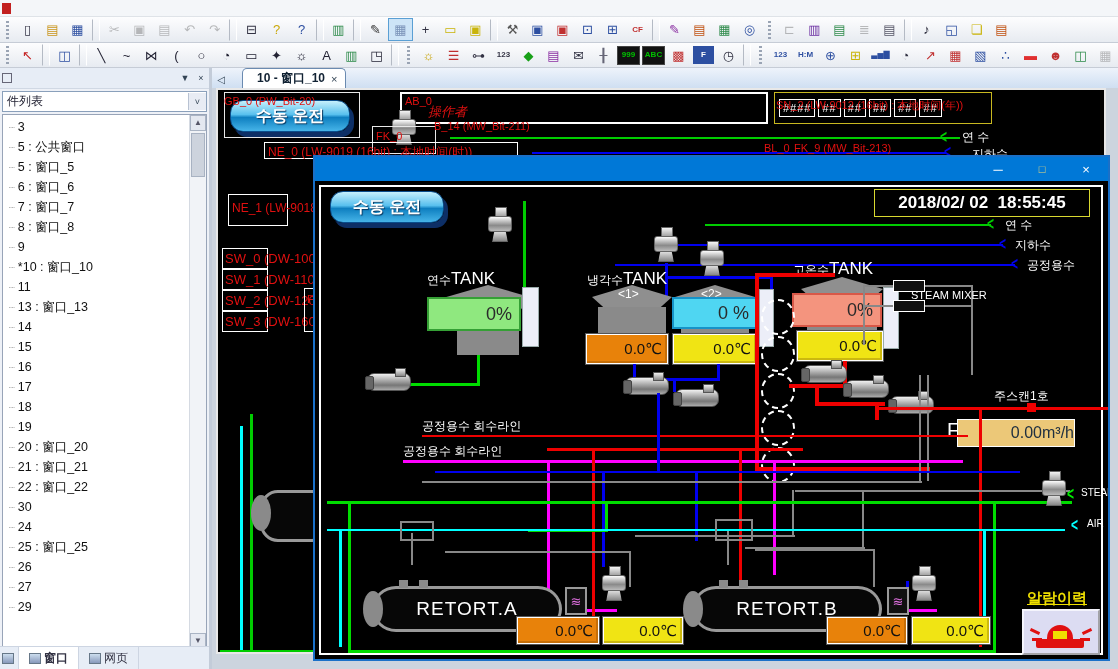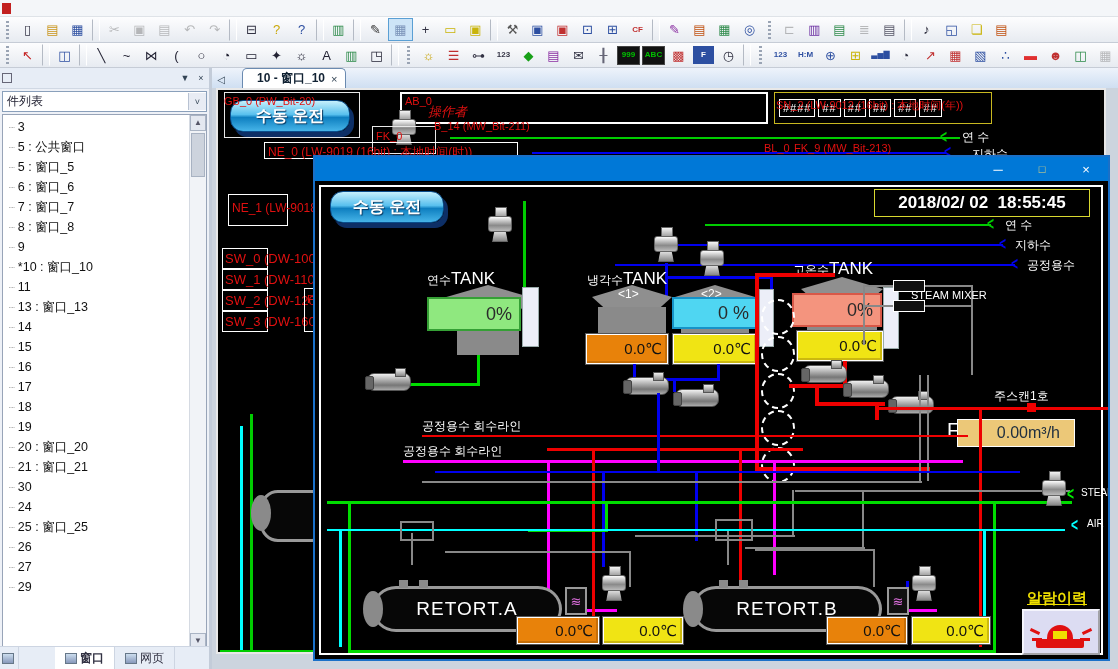--- a/index.html
+++ b/index.html
@@ -32,21 +32,21 @@
   .combo .cval{flex:1;padding-left:4px;white-space:nowrap;overflow:hidden;}
   .combo .carr{width:17px;height:17px;background:#e8ecf4;border-left:1px solid #b8c2d2;font-size:9px;color:#345;display:flex;align-items:center;justify-content:center;}
   .tree{position:relative;margin:0 2px;height:534px;background:#fff;border:1px solid #98a4b8;overflow:hidden;}
   .tree-item{height:20px;line-height:20px;font-size:12.5px;color:#111;padding-left:6px;white-space:nowrap;}
   .tree-item::before{content:"┈ ";color:#999;font-size:10px;}
   .vscroll{position:absolute;right:0;top:0;width:16px;height:100%;background:#f1f3f7;border-left:1px solid #d5dae2;}
   .vscroll .sb{position:absolute;left:0;width:16px;height:16px;background:#e4e8f0;border:1px solid #aab4c4;box-sizing:border-box;font-size:8px;color:#556;text-align:center;line-height:14px;}
   .vscroll .thumb{position:absolute;left:1px;width:14px;background:#cdd3dd;border:1px solid #a8b2c2;box-sizing:border-box;}
   .btabs{position:absolute;left:0;bottom:0;width:100%;height:22px;display:flex;align-items:stretch;background:#e7edf6;border-top:1px solid #cdd5e2;font-size:12px;color:#334;}
   .btab{padding:2px 10px;border-right:1px solid #cdd5e2;display:flex;align-items:center;gap:3px;}
-  .btab.on{background:#fff;font-weight:bold;margin-left:36px;}
+  .btab.on{background:#fff;font-weight:bold;}
   .btab .bicon{width:10px;height:9px;border:1px solid #678;background:linear-gradient(#cde,#89b);}
   .btab.stubt{width:14px;padding:2px 2px;overflow:hidden;}
   
   .tabbar{position:absolute;left:212px;top:68px;width:906px;height:20px;background:linear-gradient(#eef3fb,#cfdff2);border-bottom:1px solid #8fb0d8;display:flex;align-items:flex-end;}
   .tnav{width:18px;text-align:center;font-size:10px;color:#345;padding-bottom:3px;}
   .dtab{height:19px;background:#fff;border:1px solid #6a8ab0;border-bottom:none;border-radius:5px 5px 0 0;display:flex;align-items:center;gap:6px;padding:0 8px 0 14px;font-size:12px;font-weight:bold;color:#123;margin-left:12px;}
   .dtab .tclose{font-size:11px;color:#345;font-weight:normal;}
   .canvas{position:absolute;left:212px;top:88px;width:906px;height:581px;background:#ccd4de;}
   
   .dwin{position:absolute;left:4px;top:0px;width:890px;height:566px;background:#000;border:2px solid #e8e8e8;box-sizing:border-box;overflow:hidden;}
@@ -91,21 +91,21 @@
   .retort .stub1{left:24px;} .retort .stub2{left:44px;}
   .hx{position:absolute;width:22px;height:28px;background:#101010;border:2px solid #999;color:#e070e0;font-size:13px;display:flex;align-items:center;justify-content:center;box-sizing:border-box;}
   .mixerbox{position:absolute;border:1px solid #fff;background:#101010;height:10px;width:30px;}
   
   .alarm-lbl{position:absolute;color:#f0e000;font-weight:bold;font-size:15px;text-decoration:underline;}
   .alarm-btn{position:absolute;width:74px;height:42px;background:#dcdcf2;border:2px outset #f4f4fc;}
   .siren-base{position:absolute;left:12px;bottom:5px;width:48px;height:9px;background:#e01010;border-radius:2px;}
   .siren-dome{position:absolute;left:23px;bottom:13px;width:26px;height:15px;background:#e01010;border-radius:13px 13px 0 0;}
   .siren-core{position:absolute;left:29px;bottom:14px;width:14px;height:8px;background:#f0e000;}
   .ray{position:absolute;width:10px;height:3px;background:#e01010;}
-  .fm-box{position:absolute;background:#ecc878;border:1px solid #fff;color:#203040;font-size:16px;display:flex;align-items:center;justify-content:flex-end;padding-right:14px;box-sizing:border-box;}
+  .fm-box{position:absolute;background:#ecc878;border:1px solid #fff;color:#203040;font-size:16px;display:flex;align-items:center;justify-content:flex-end;box-sizing:border-box;}
 </style>
 </head>
 <body>
 
 <div class="menubar">
   <span class="appdot"></span>
   <span style="display:flex;">
 
   <span class="menu-item"></span>
       <span class="menu-item"></span>
@@ -399,20 +399,21 @@
         <div class="tree-item"><span>11</span></div>
         <div class="tree-item"><span>13 : 窗口_13</span></div>
         <div class="tree-item"><span>14</span></div>
         <div class="tree-item"><span>15</span></div>
         <div class="tree-item"><span>16</span></div>
         <div class="tree-item"><span>17</span></div>
         <div class="tree-item"><span>18</span></div>
         <div class="tree-item"><span>19</span></div>
         <div class="tree-item"><span>20 : 窗口_20</span></div>
         <div class="tree-item"><span>21 : 窗口_21</span></div>
+        <div class="tree-item"><span>22 : 窗口_22</span></div>
         <div class="tree-item"><span>30</span></div>
         <div class="tree-item"><span>24</span></div>
         <div class="tree-item"><span>25 : 窗口_25</span></div>
         <div class="tree-item"><span>26</span></div>
         <div class="tree-item"><span>27</span></div>
         <div class="tree-item"><span>29</span></div>
       </div>
     <div class="vscroll">
       <div class="sb" style="top:0;">▲</div>
       <div class="thumb" style="top:18px;height:44px;"></div>

